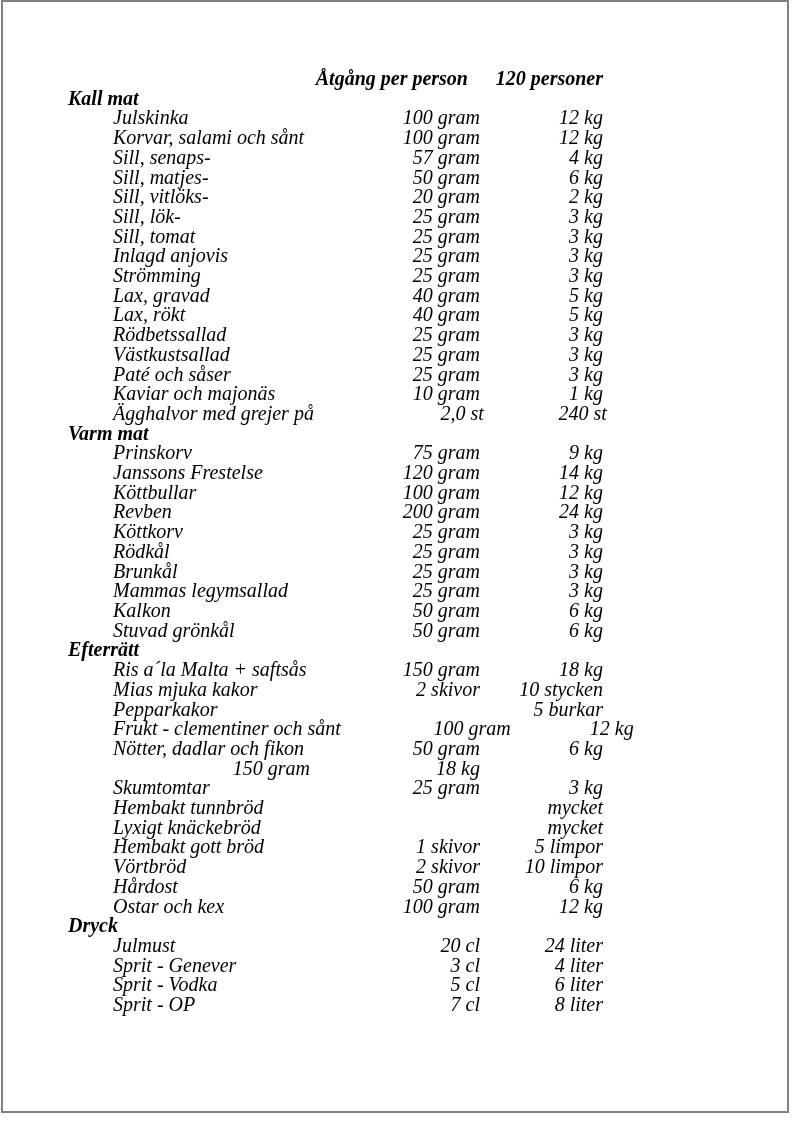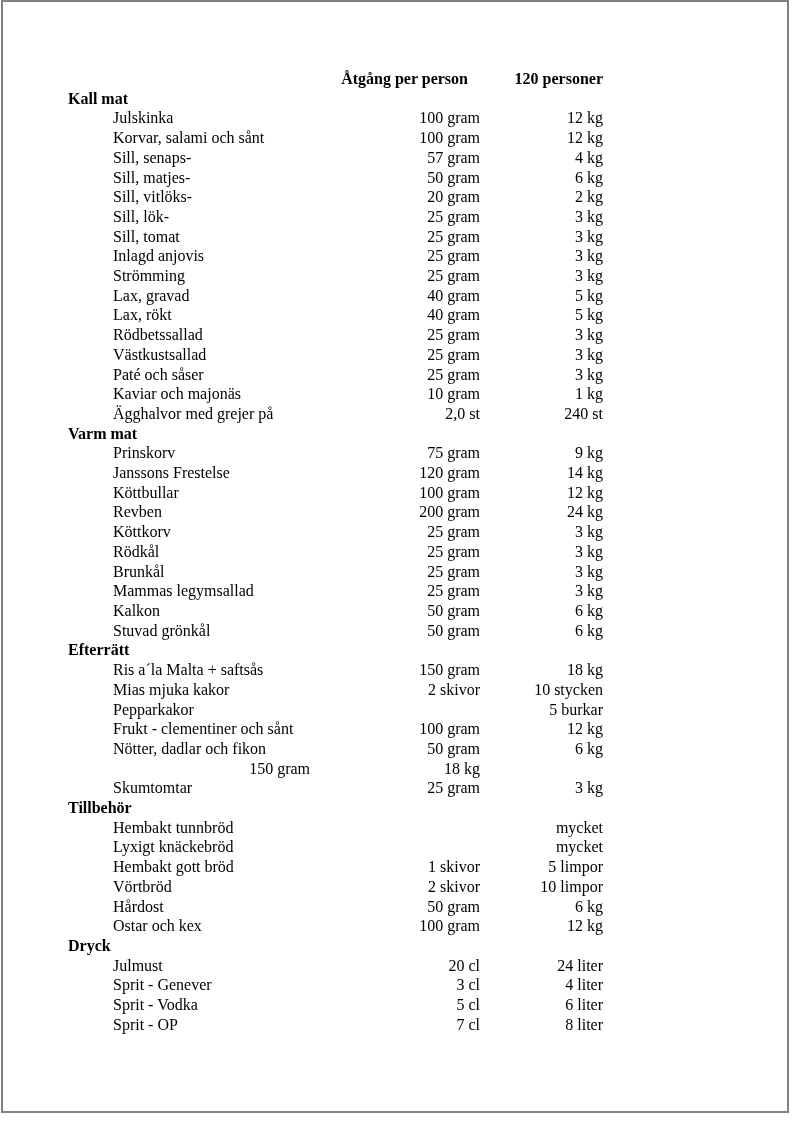--- a/index.html
+++ b/index.html
@@ -23,22 +23,23 @@
     height: 1113px;
     box-sizing: border-box;
     border: 2px solid #828282;
     background: #ffffff;
   }
   .content {
     position: absolute;
     left: 68px;
     top: 69px;
     width: 535px;
-    font-size: 16px;
+    font-size: 20px;
     line-height: 19.7px;
+    font-style: italic;
   }
   .row {
     display: grid;
     grid-template-columns: 1fr 170px 123px;
     white-space: nowrap;
   }
   .row .v1, .row .v2 {
     text-align: right;
   }
   .row.header .v1 {
@@ -239,25 +240,20 @@
   </div>
       <div class="row item">
     <div class="v1">150 gram</div>
     <div class="v2">18 kg</div>
   </div>
       <div class="row item">
     <div class="name">Skumtomtar</div>
     <div class="v1">25 gram</div>
     <div class="v2">3 kg</div>
   </div>
-      <div class="row section">
-    <div class="name">Tillbehör</div>
-    <div class="v1"></div>
-    <div class="v2"></div>
-  </div>
       <div class="row item">
     <div class="name">Hembakt tunnbröd</div>
     <div class="v1"></div>
     <div class="v2">mycket</div>
   </div>
       <div class="row item">
     <div class="name">Lyxigt knäckebröd</div>
     <div class="v1"></div>
     <div class="v2">mycket</div>
   </div>

